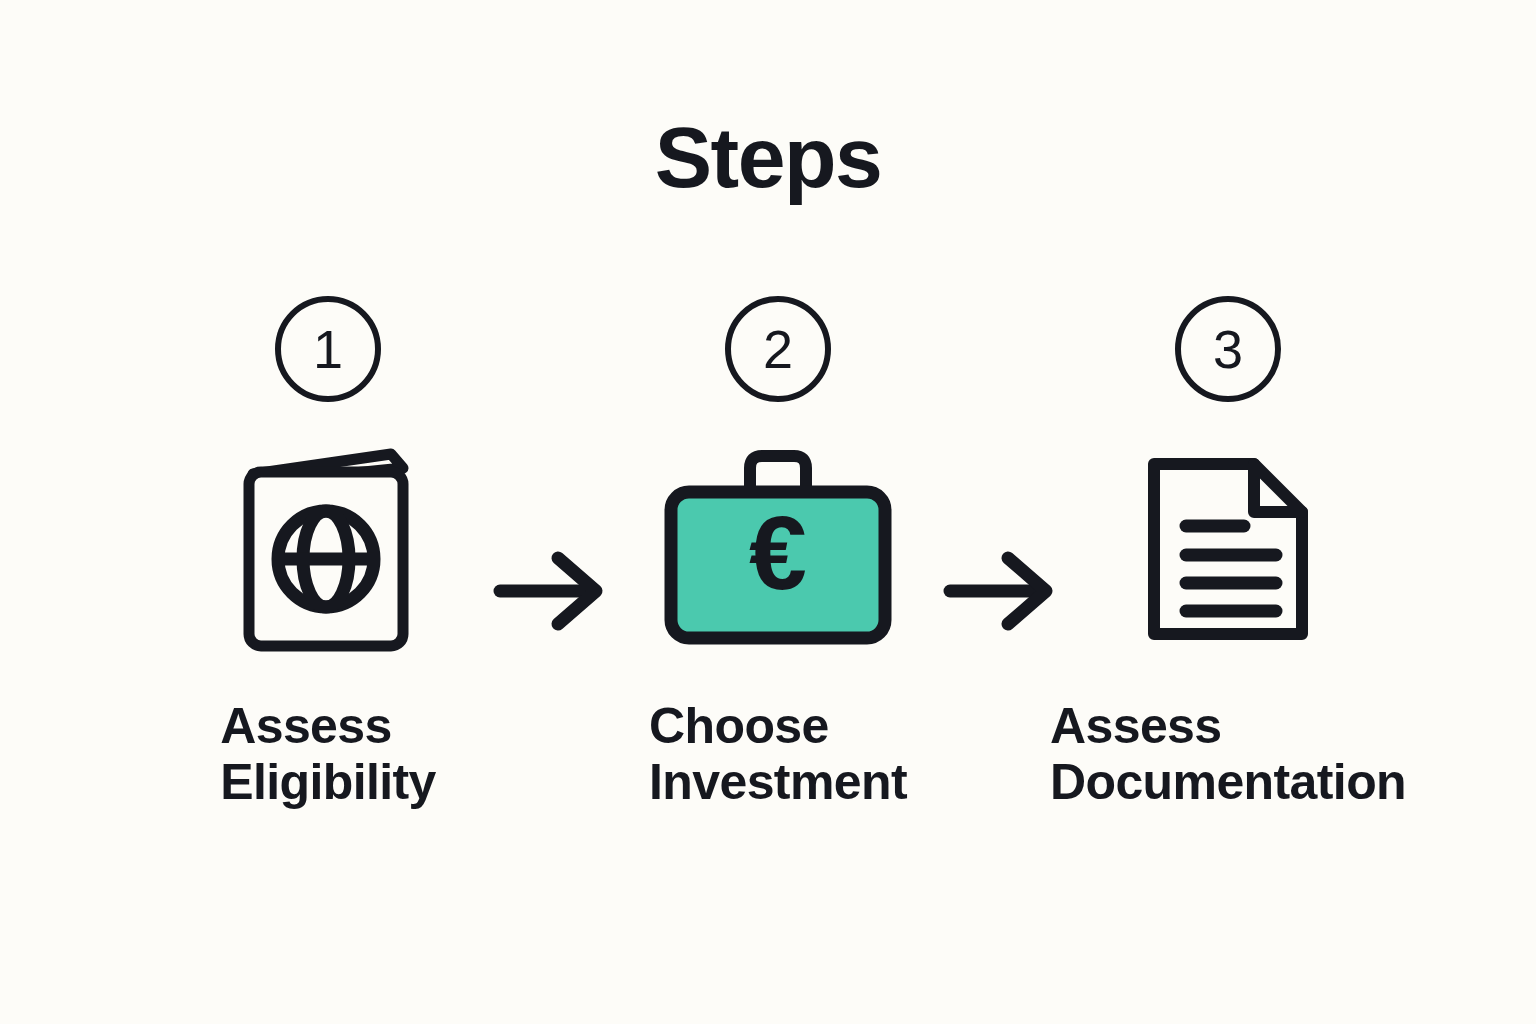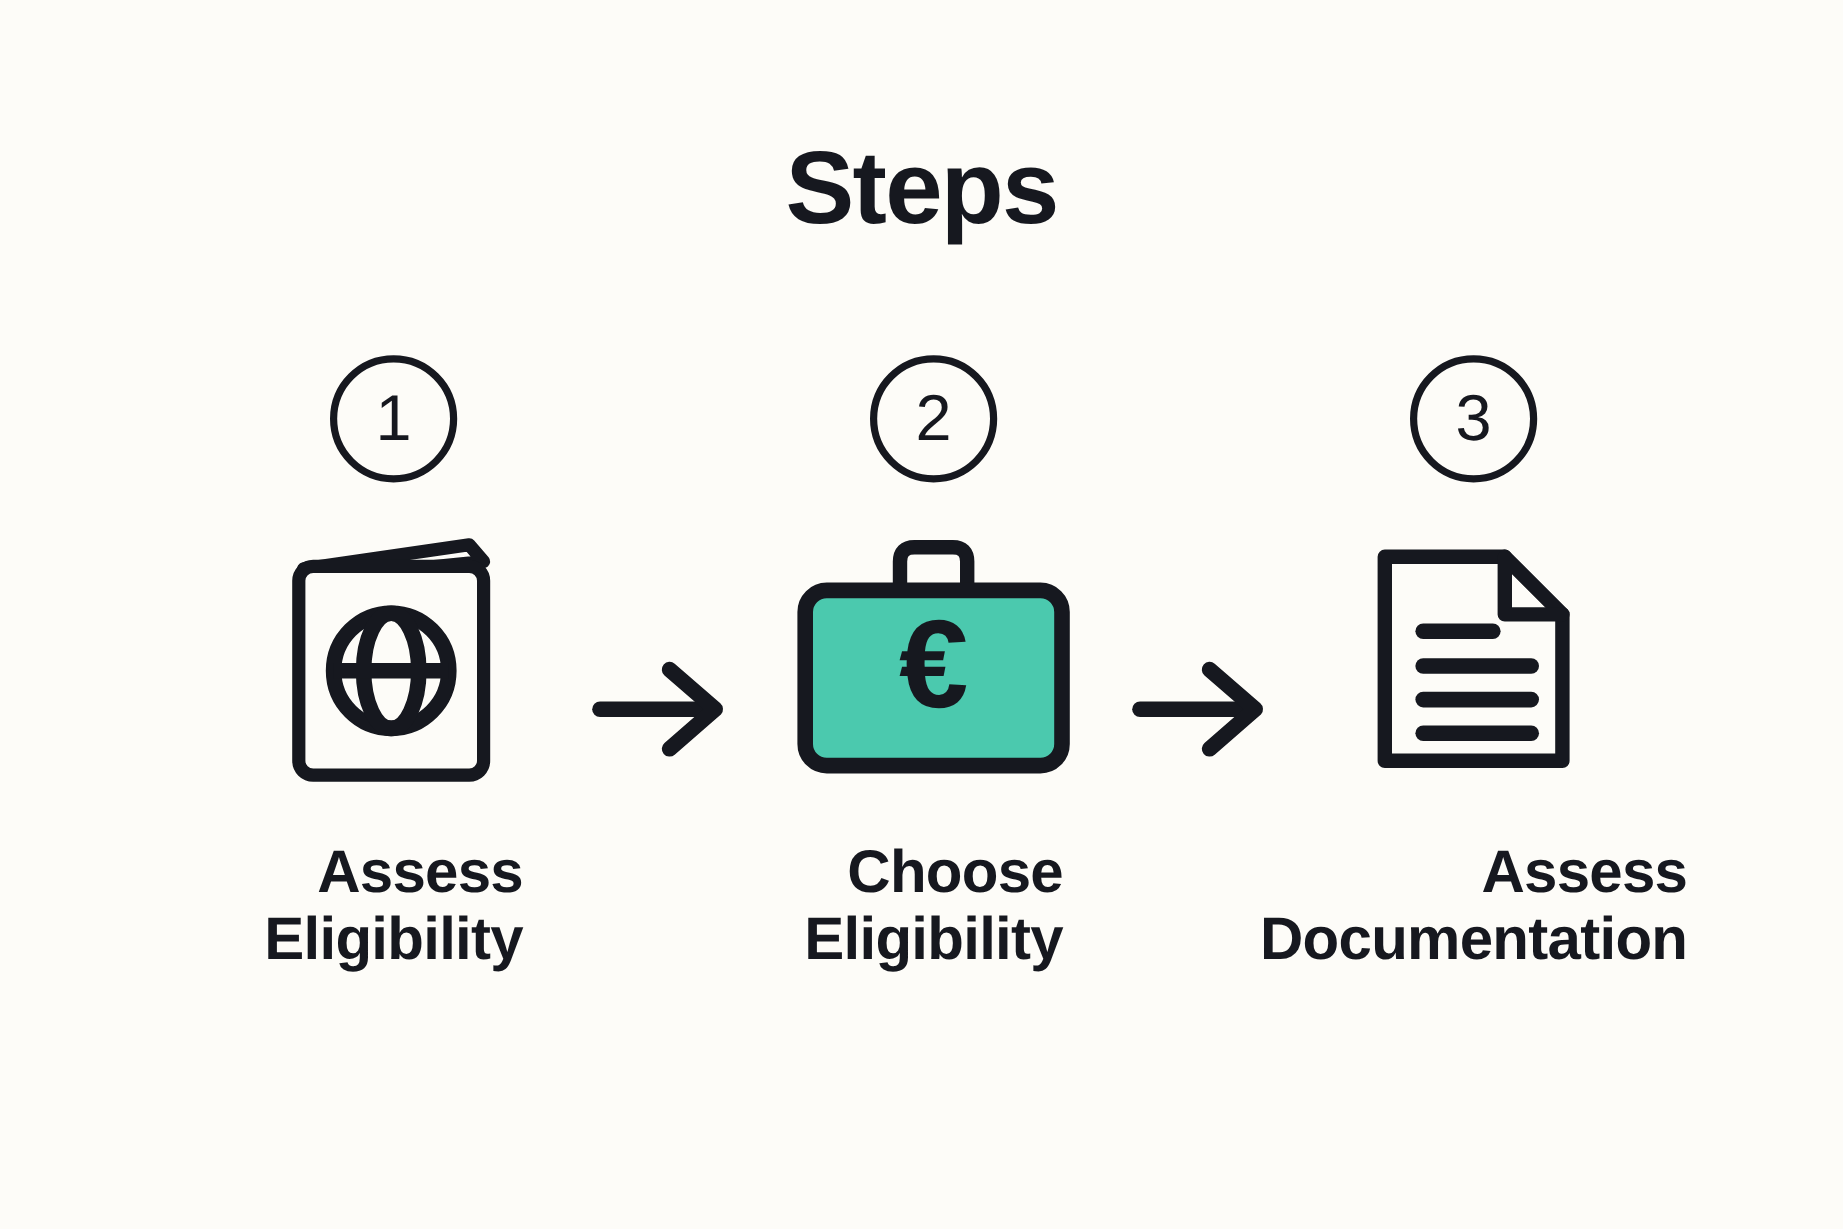--- a/index.html
+++ b/index.html
@@ -76,21 +76,21 @@
   .step-icon {
     margin-top: 40px;
     height: 214px;
     display: flex;
     align-items: center;
     justify-content: center;
   }
 
   .step-label {
     margin-top: 42px;
-    text-align: right;
+    text-align: left;
     font-size: 50px;
     font-weight: 700;
     line-height: 1.12;
     letter-spacing: -0.6px;
     color: #16181f;
     white-space: pre-line;
   }
 
   
   .arrow {
@@ -150,21 +150,21 @@
 
           <path d="M97 54 L97 26 Q97 14 109 14 L141 14 Q153 14 153 26 L153 54" fill="none" stroke="#16181f" stroke-width="12" stroke-linecap="round" stroke-linejoin="round"></path>
 
           <rect x="18" y="50" width="214" height="146" rx="18" ry="18" fill="#4bc9ae" stroke="#16181f" stroke-width="13"></rect>
 
           <text x="125" y="147" text-anchor="middle" font-family="'Liberation Sans', sans-serif" font-size="104" font-weight="700" fill="#16181f">€</text>
         </svg>
       </div>
 
       <div class="step-label">Choose
-Eligibility</div>
+Investment</div>
     </div>
 
     <div class="arrow">
       <svg width="122" height="90" viewBox="0 0 122 90">
         <line x1="8" y1="45" x2="100" y2="45" stroke="#16181f" stroke-width="13" stroke-linecap="round"></line>
         <polyline points="66,12 104,45 66,78" fill="none" stroke="#16181f" stroke-width="13" stroke-linecap="round" stroke-linejoin="round"></polyline>
       </svg>
     </div>
 
     <div class="step">

